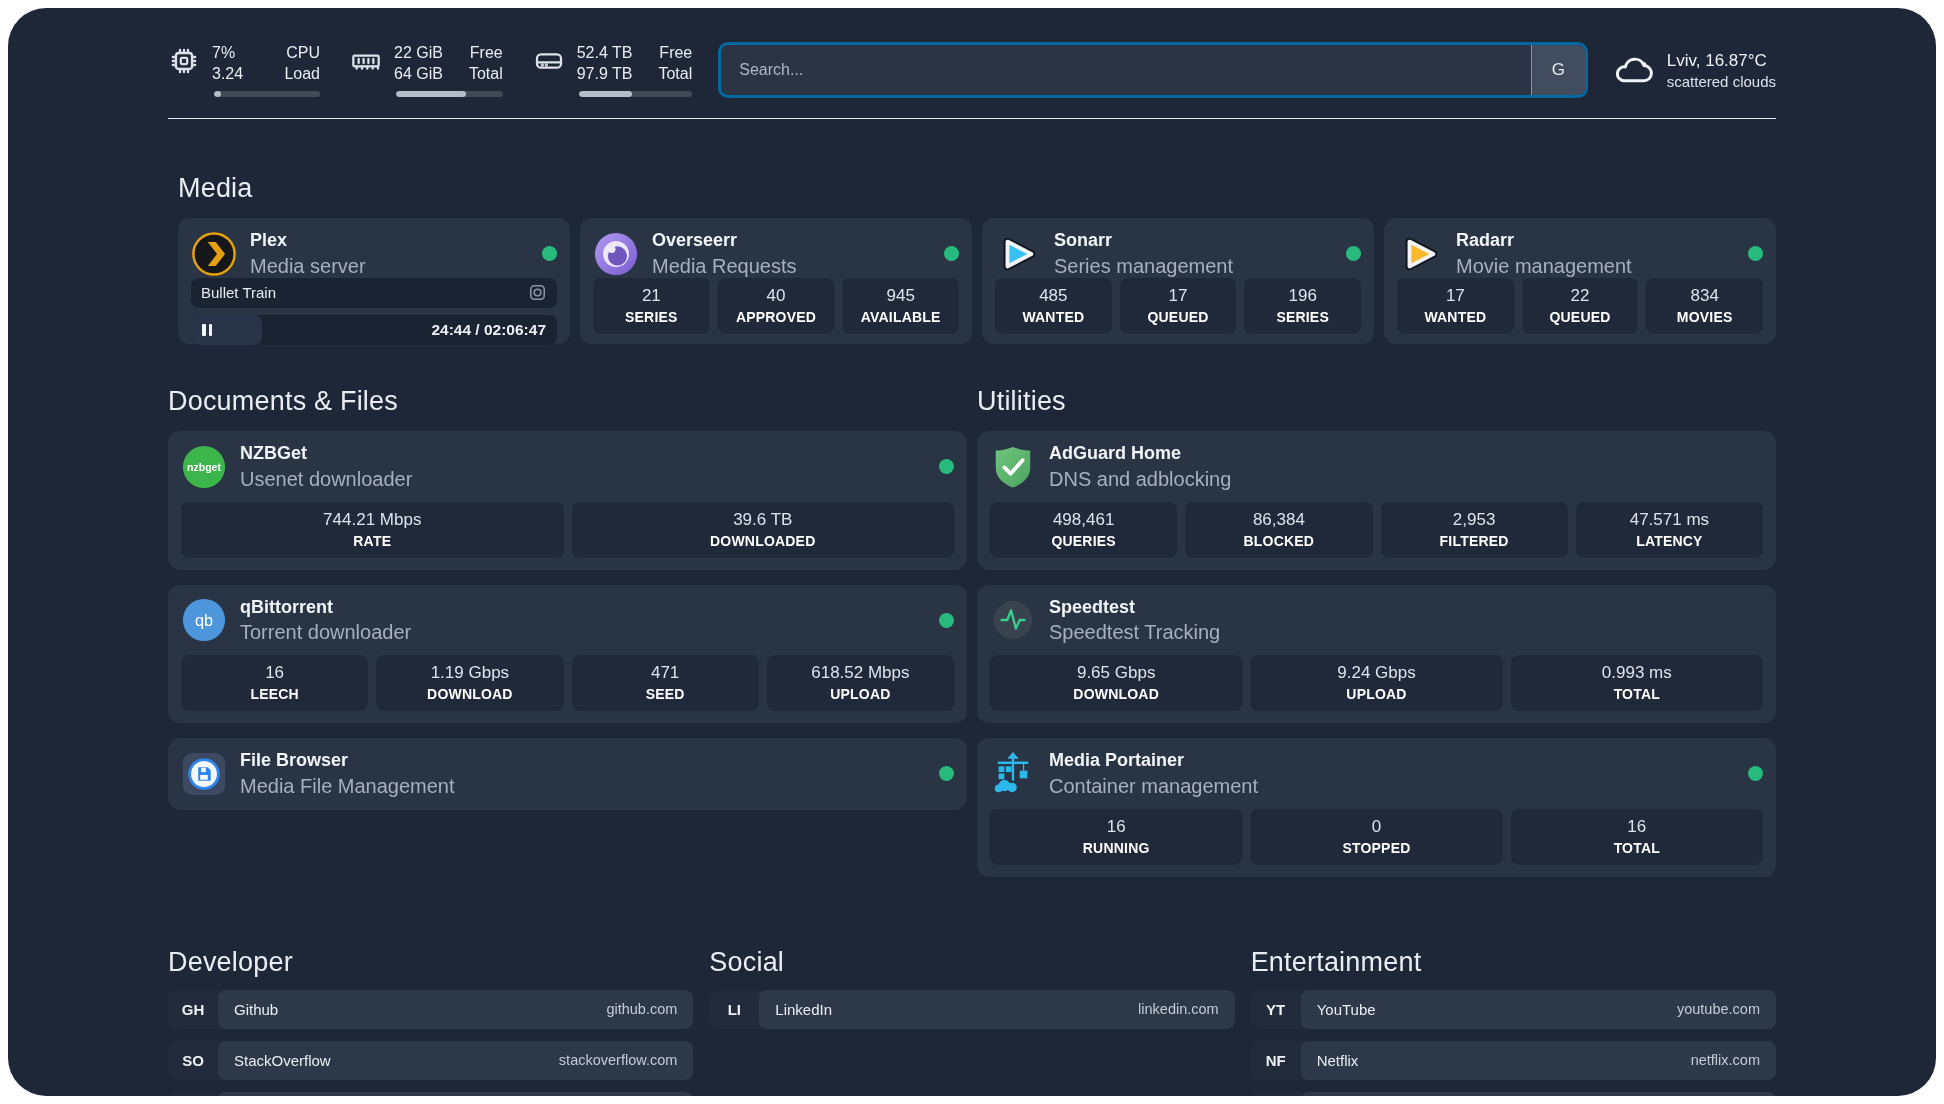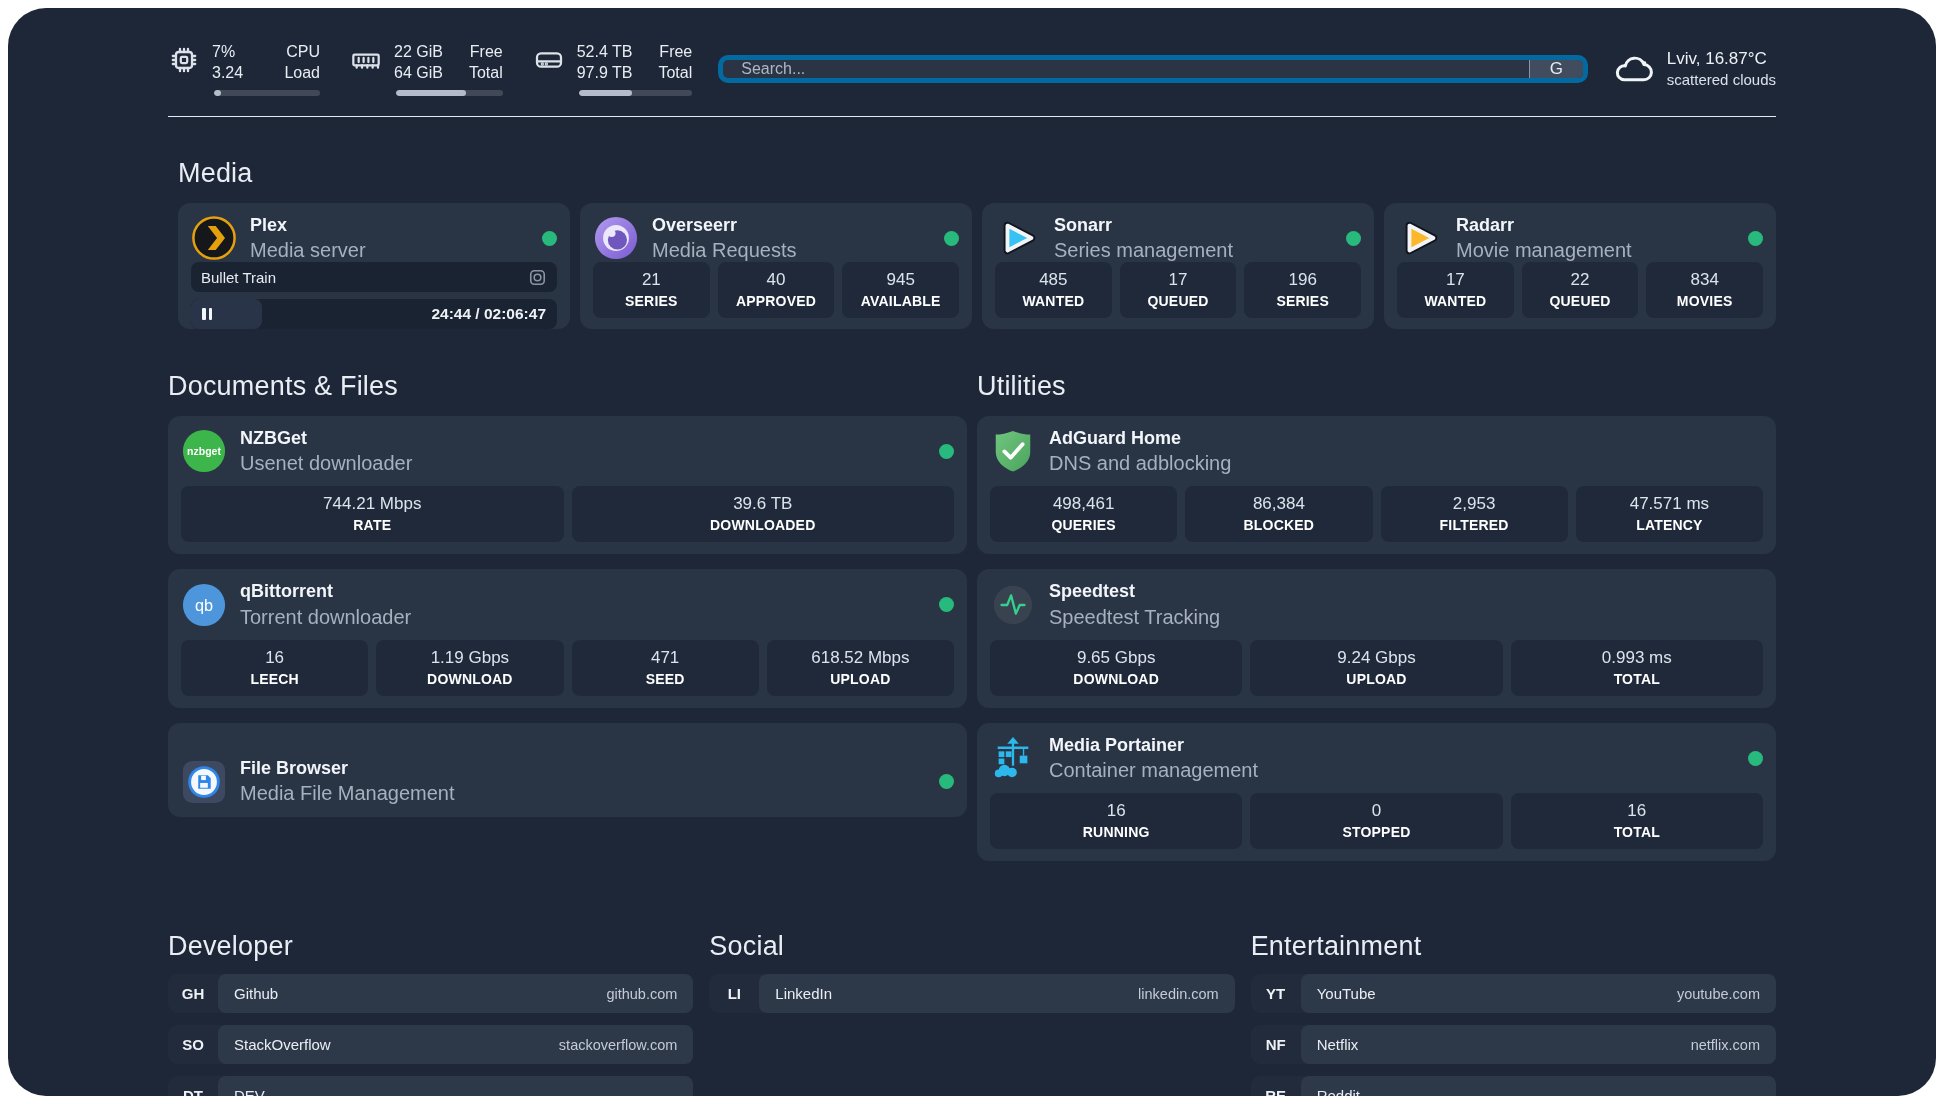--- a/index.html
+++ b/index.html
@@ -13,35 +13,35 @@
   .topbar { display:flex; align-items:center; gap:26px; }
   .sysstats { display:flex; gap:30px; }
   .sysstat { display:flex; gap:12px; align-items:flex-start; position:relative; padding-bottom:12px; }
   .sysstat .sicon { width:32px; height:32px; color:#dde2ea; margin-top:2px; flex:none; }
   .sysstat .cols { display:flex; gap:26px; min-width:108px; justify-content:space-between; }
   .sysstat .num, .sysstat .lab { font-size:16px; line-height:1.3; color:#e9edf3; white-space:nowrap; }
   .sysstat .lab { text-align:right; }
   .sbar { position:absolute; left:46px; right:0; bottom:0; height:6px; border-radius:3px; background:rgba(255,255,255,0.16); overflow:hidden; }
   .sbar .fill { display:block; height:100%; border-radius:3px; background:#b4bcc9; }
 
-  .searchbar { flex:1; height:28px; background:#2a3444; border:5px solid #0369a1; border-radius:10px; display:flex; align-items:center; overflow:hidden; }
+  .searchbar { flex:1; height:56px; background:#2a3444; border:3px solid #0369a1; border-radius:10px; display:flex; align-items:center; overflow:hidden; }
   .searchbar input { flex:1; background:transparent; border:none; outline:none; color:#e7ebf2; font-size:16px; padding:0 18px; font-family:"Liberation Sans", sans-serif; }
   .searchbar input::placeholder { color:#aeb7c4; }
   .engine-btn { width:54px; height:100%; background:#414c5e; border-left:1px solid #8b94a4; display:flex; align-items:center; justify-content:center; color:#e7ebf2; font-size:17px; cursor:pointer; }
 
   .weather { display:flex; align-items:center; gap:13px; color:#eef2f7; }
   .weather .wicon { width:40px; height:40px; color:#f1f4f8; }
   .weather .wt1 { font-size:17px; }
   .weather .wt2 { font-size:15px; color:#dbe1ea; margin-top:2px; }
 
   .divider { margin-top:20px; height:1px; background:#e6eaf0; }
 
   
   .section-title { font-size:27px; color:#eaeef4; font-weight:500; letter-spacing:.2px; }
-  .media-section { margin-top:41px;padding-left:10px; }
+  .media-section { margin-top:54px;padding-left:10px; }
   .media-grid { margin-top:14px; display:grid; grid-template-columns:repeat(4,1fr); gap:10px; }
 
   .card { background:#293445; border-radius:12px; padding:12px 13px; display:flex; flex-direction:column; }
   .media-grid .card { height:126px; justify-content:space-between; }
   .card-head { display:flex; align-items:center; gap:13px; cursor:pointer; }
   .app-icon { width:46px; height:46px; flex:none; display:flex; align-items:center; justify-content:center; }
   .app-icon svg { width:100%; height:100%; }
   .app-name { font-size:18px; font-weight:600; color:#f2f5f9; line-height:1.2; }
   .app-desc { font-size:20px; color:#a7b0be; margin-top:3px; }
   .dot { margin-left:auto; width:15px; height:15px; border-radius:50%; background:#27ba7c; flex:none; }
@@ -58,21 +58,21 @@
   .progress-row { position:relative; background:#1a2332; border-radius:8px; height:30px; overflow:hidden; }
   .progress-row .pfill { position:absolute; left:0; top:0; bottom:0; background:#2a3448; border-radius:8px; }
   .progress-row .pause { position:absolute; left:11px; top:50%; transform:translateY(-50%); display:flex; gap:3px; }
   .progress-row .pause i { display:block; width:3.5px; height:12px; background:#f2f5f9; border-radius:1px; }
   .progress-row .ptime { position:absolute; right:11px; top:50%; transform:translateY(-50%); font-size:15.5px; font-weight:600; color:#eef1f6; }
 
   .two-col { margin-top:42px; display:grid; grid-template-columns:1fr 1fr; column-gap:10px; }
   .col .section-title { margin-bottom:14px; }
   .col .card + .card { margin-top:15px; }
   .col .card .card-head { margin-bottom:11px; }
-  .col .card.no-stats .card-head { margin-bottom:0;margin-top:23px; }
+  .col .card.no-stats .card-head { margin-bottom:0; }
 
   
   .links-grid { margin-top:70px; display:grid; grid-template-columns:repeat(3,1fr); gap:0 16px; align-items:start; }
   .link-col .section-title { margin-bottom:6px; }
   .link-row { margin-top:12px; height:39px; display:flex; align-items:stretch; background:#212b3b; border-radius:9px; cursor:pointer; }
   .link-tag { width:50px; display:flex; align-items:center; justify-content:center; font-size:15px; font-weight:700; color:#eef1f6; flex:none; }
   .link-pill { flex:1; background:#2d3849; border-radius:8px; display:flex; align-items:center; justify-content:space-between; padding:17px 16px; }
   .link-name { font-size:15px; color:#eaeef4; }
   .link-url { font-size:14.5px; color:#c3cbd6; }
 </style>

